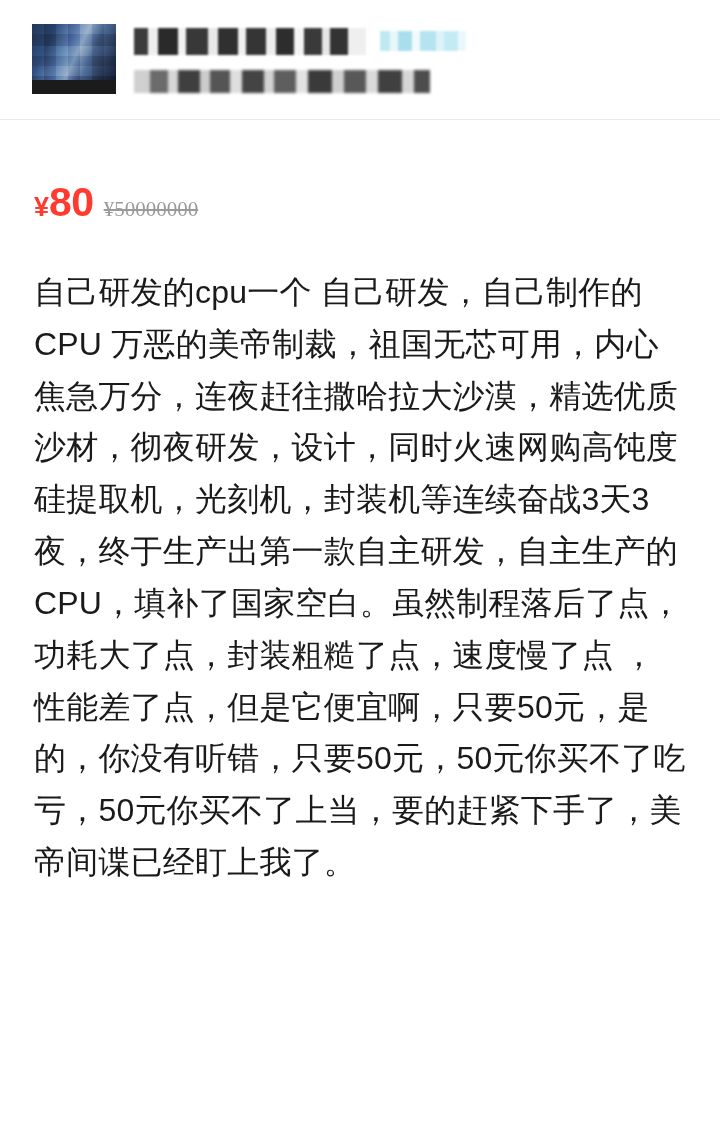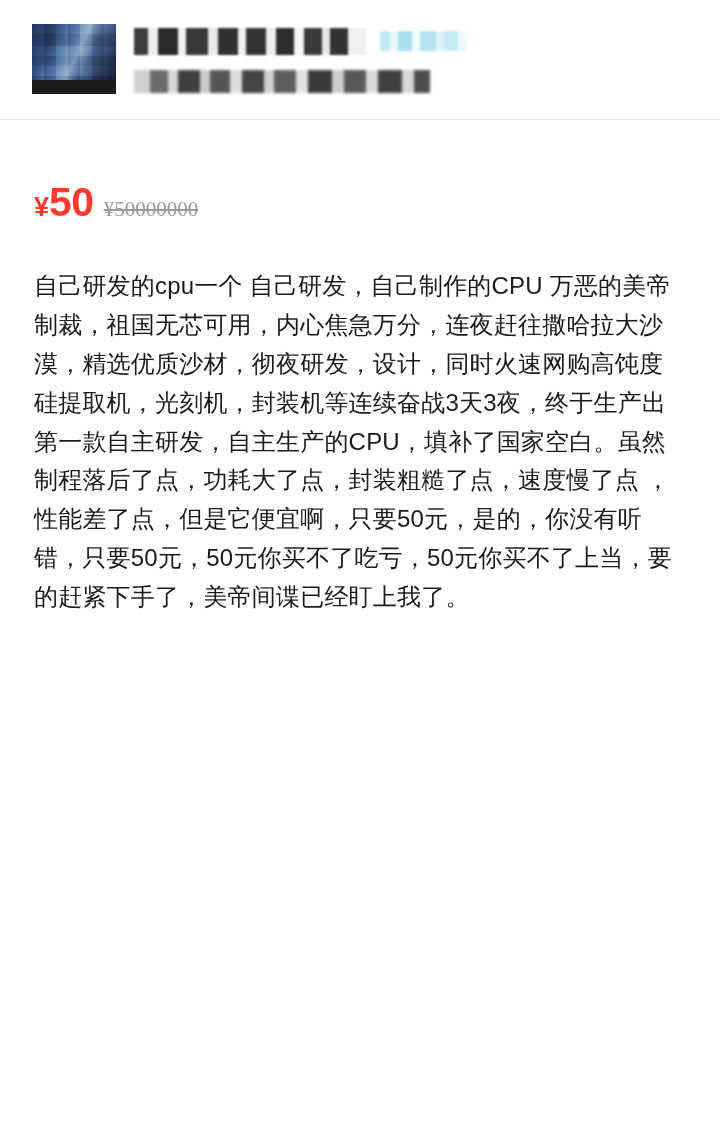--- a/index.html
+++ b/index.html
@@ -144,21 +144,21 @@
     color: #9a9a9a;
     font-size: 21px;
     text-decoration: line-through;
     line-height: 1;
     font-family: Liberation Serif, serif;
   }
 
   
   .description {
     padding: 44px 34px 0 34px;
-    font-size: 24px;
+    font-size: 32px;
     line-height: 1.62;
     color: #1a1a1a;
     letter-spacing: 0.2px;
     word-break: break-word;
     white-space: pre-wrap;
   }
 </style>
 </head>
 <body>
 
@@ -173,19 +173,19 @@
         <span class="mosaic mosaic-tag"></span>
       </div>
       <div class="sub-row">
         <span class="mosaic mosaic-sub"></span>
       </div>
     </div>
   </div>
 
   <div class="price-block">
     <span class="price-symbol">¥</span>
-    <span class="price-value">50</span>
+    <span class="price-value">80</span>
     <span class="price-original">¥50000000</span>
   </div>
 
   <div class="description">自己研发的cpu一个 自己研发，自己制作的CPU 万恶的美帝制裁，祖国无芯可用，内心焦急万分，连夜赶往撒哈拉大沙漠，精选优质沙材，彻夜研发，设计，同时火速网购高饨度硅提取机，光刻机，封装机等连续奋战3天3夜，终于生产出第一款自主研发，自主生产的CPU，填补了国家空白。虽然制程落后了点，功耗大了点，封装粗糙了点，速度慢了点 ，性能差了点，但是它便宜啊，只要50元，是的，你没有听错，只要50元，50元你买不了吃亏，50元你买不了上当，要的赶紧下手了，美帝间谍已经盯上我了。</div>
 
 </div>
 
 </body></html>

